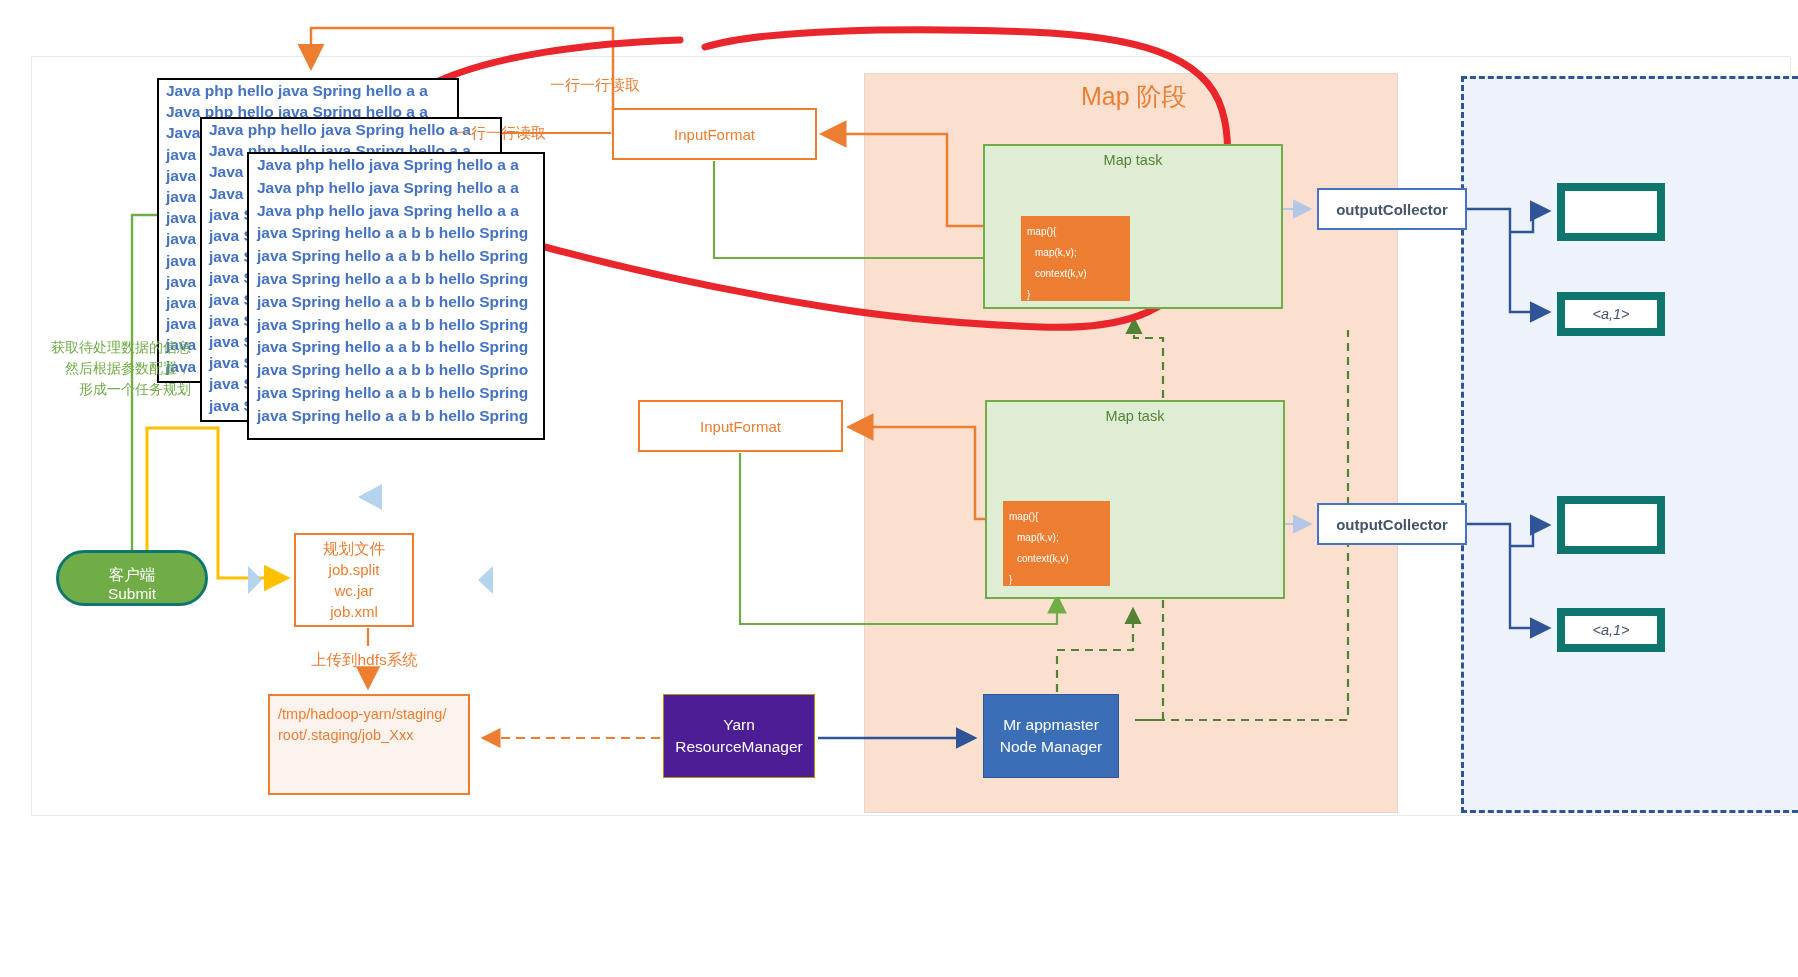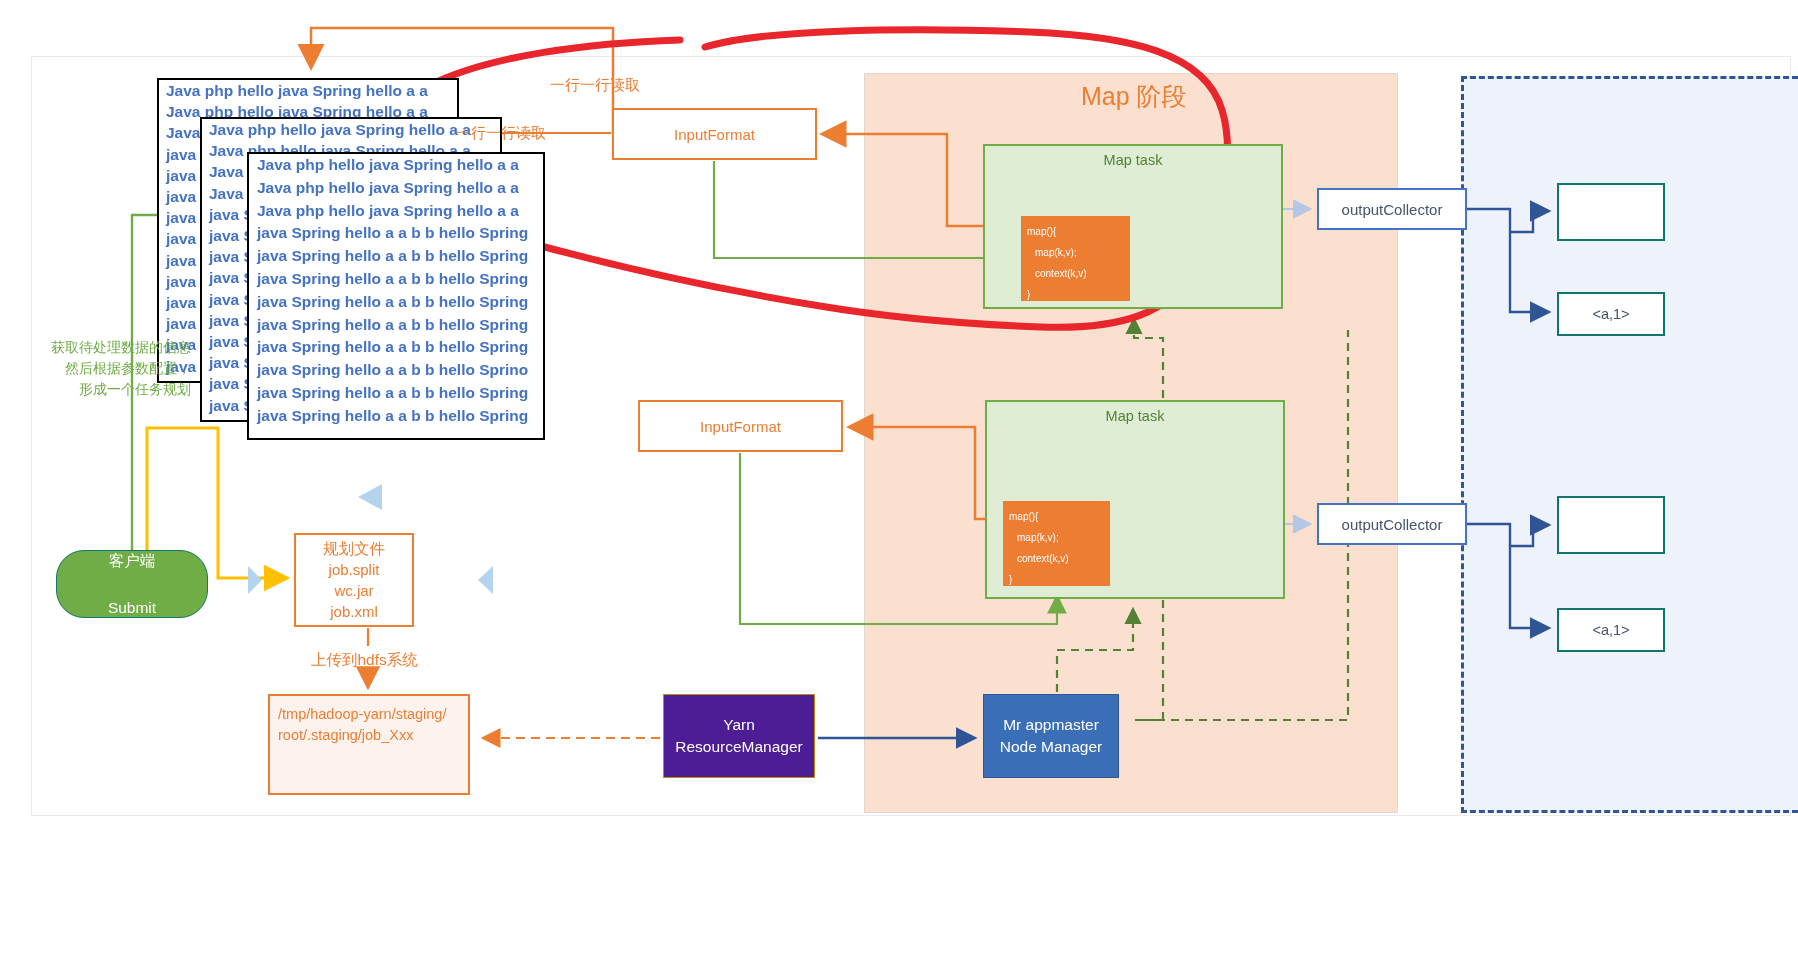--- a/index.html
+++ b/index.html
@@ -56,41 +56,41 @@
 
   .mapcode { position:absolute; background:#ed7d31; color:#ffffff;
              font-size:10px; line-height:21px; padding:5px 6px 4px 6px; }
   #mapcode1 { left:1021px; top:216px; width:109px; height:85px; }
   #mapcode2 { left:1003px; top:501px; width:107px; height:85px; }
   .mapcode .i1 { padding-left:8px; }
 
   
   .ocbox { background:#ffffff; border:2px solid #4472c4; color:#44546a;
            display:flex; align-items:center; justify-content:center;
-           font-size:15px; }
+           font-size:15px;font-weight:bold; }
   #oc1 { left:1317px; top:188px; width:150px; height:42px; }
   #oc2 { left:1317px; top:503px; width:150px; height:42px; }
 
   
   #shuffle { left:1461px; top:76px; width:337px; height:737px;
              background:#eef2fa; border:3px dashed #2f5597; border-right:none; }
 
-  .kvbox { background:#ffffff; border:2px solid #0f766e; color:#44546a;
+  .kvbox { background:#ffffff; border:8px solid #0f766e; color:#44546a;
            display:flex; align-items:center; justify-content:center;
-           font-size:14.5px; }
+           font-size:14.5px;font-style:italic; }
   #kv-top1 { left:1557px; top:183px; width:108px; height:58px; }
   #kv-top2 { left:1557px; top:292px; width:108px; height:44px; }
   #kv-bot1 { left:1557px; top:496px; width:108px; height:58px; }
   #kv-bot2 { left:1557px; top:608px; width:108px; height:44px; }
 
   
-  #client { left:56px; top:550px; width:152px; height:68px;
-            border-radius:28px; background:#70ad47; border:1px solid #0f766e;
+  #client { left:56px; top:550px; width:152px; height:56px;
+            border-radius:28px; background:#70ad47; border:3px solid #0f766e;
             color:#ffffff; display:flex; flex-direction:column;
-            align-items:center; justify-content:space-between;
+            align-items:center; justify-content:flex-end;
             font-size:15.5px; line-height:19px; }
 
   
   #yarn { left:663px; top:694px; width:152px; height:84px;
           background:#4c1d95; border:1px solid #bf8f00; color:#ffffff;
           display:flex; flex-direction:column; align-items:center;
           justify-content:center; font-size:15.5px; line-height:22px; }
   #appmaster { left:983px; top:694px; width:136px; height:84px;
           background:#3a6fb7; border:1px solid #2f5597; color:#ffffff;
           display:flex; flex-direction:column; align-items:center;

